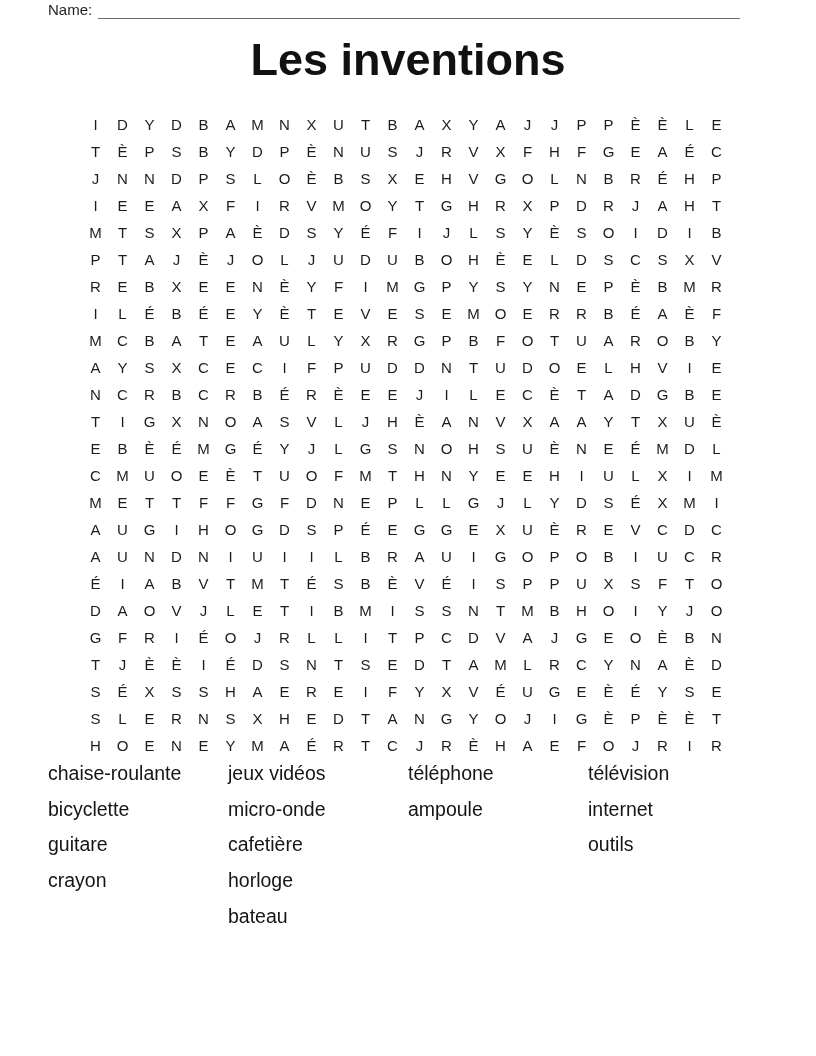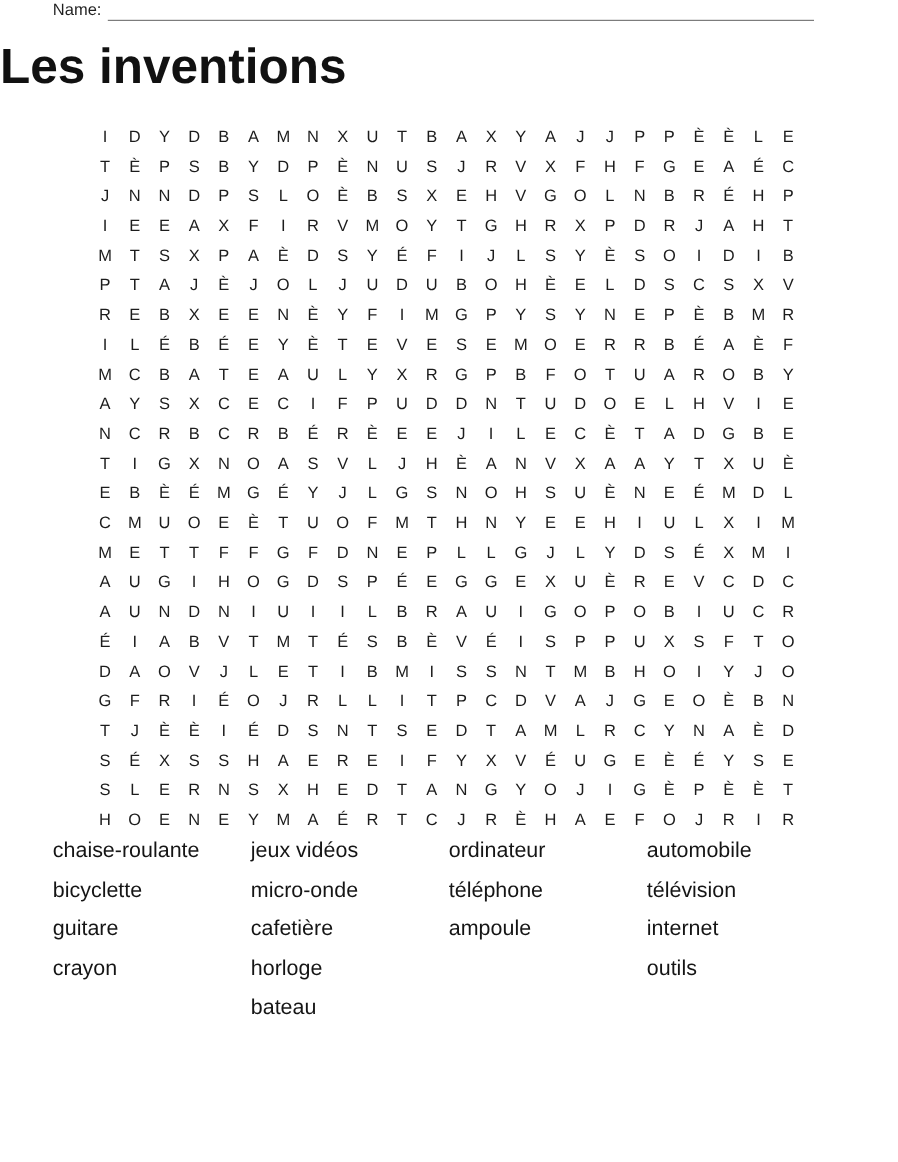--- a/index.html
+++ b/index.html
@@ -25,21 +25,21 @@
   }
   .name-line {
     flex: 1;
     border-bottom: 1.5px solid #6e6e6e;
     height: 18px;
   }
   .title {
     position: absolute;
     top: 34px; left: 0;
     width: 100%;
-    text-align: left;
+    text-align: center;
     font-size: 45px;
     font-weight: 600;
     letter-spacing: 0px;
     color: #111;
   }
   .letter-grid {
     position: absolute;
     top: 111px; left: 82px;
     width: 648px; height: 648px;
     display: grid;
@@ -666,23 +666,21 @@
       <div class="word">crayon</div>
     </div>
     <div class="word-col">
       <div class="word">jeux vidéos</div>
       <div class="word">micro-onde</div>
       <div class="word">cafetière</div>
       <div class="word">horloge</div>
       <div class="word">bateau</div>
     </div>
     <div class="word-col">
-      <div class="word">ordinateur</div>
       <div class="word">téléphone</div>
       <div class="word">ampoule</div>
     </div>
     <div class="word-col">
-      <div class="word">automobile</div>
       <div class="word">télévision</div>
       <div class="word">internet</div>
       <div class="word">outils</div>
     </div>
   </div>
 
 </body></html>

